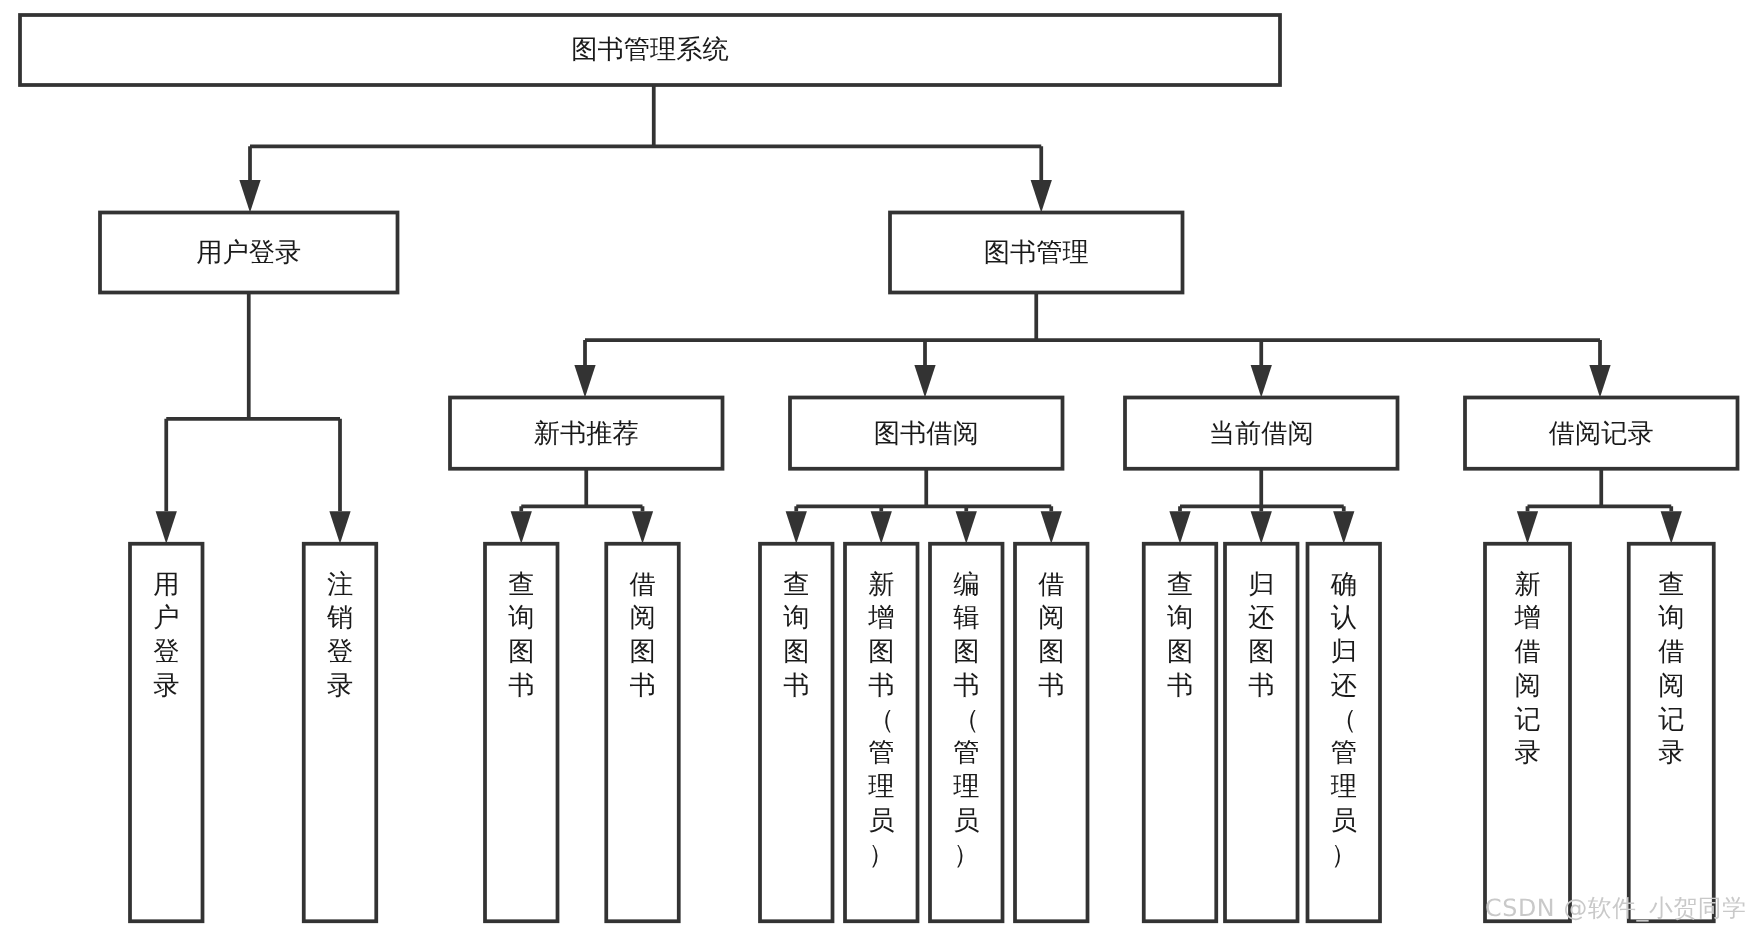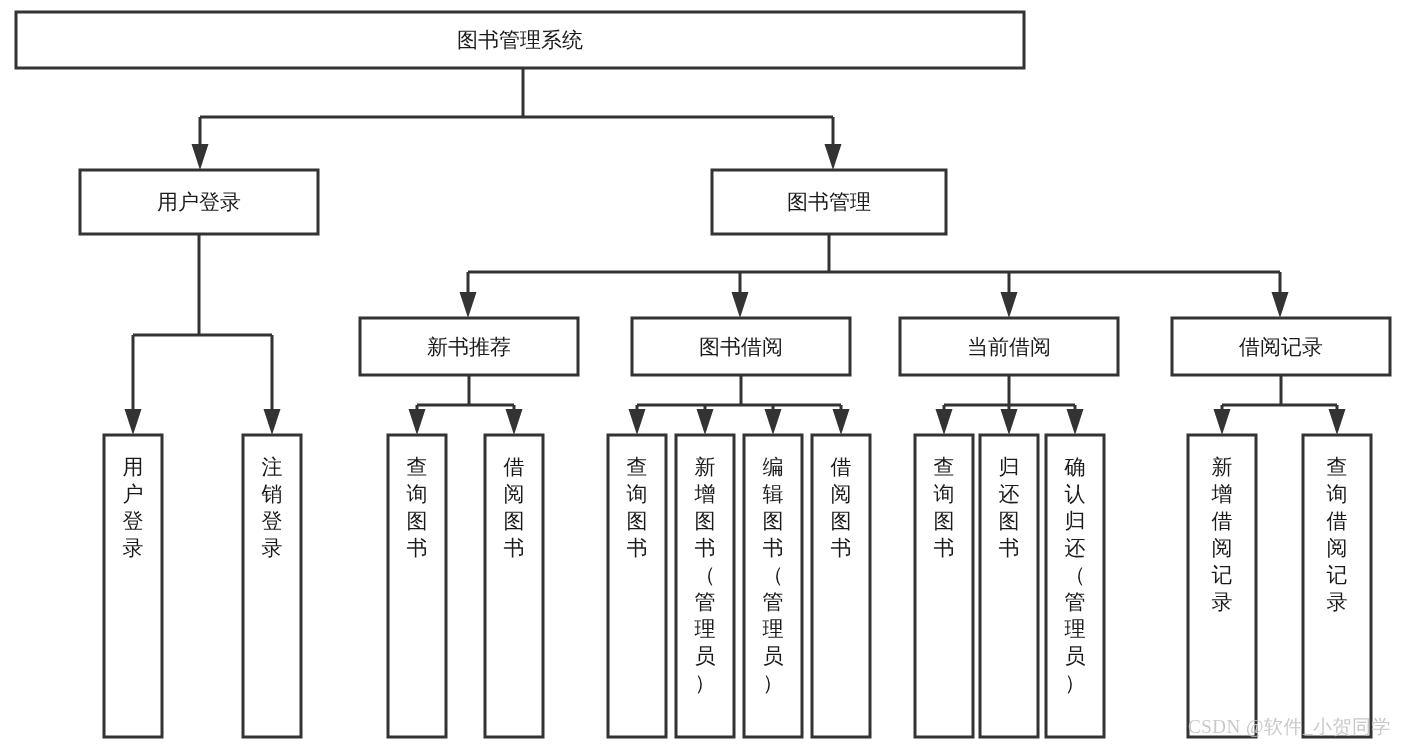--- a/index.html
+++ b/index.html
@@ -216,14 +216,14 @@
         <g>
           <rect x="1188" y="435" width="68" height="302" class="node-box"></rect>
           <text x="1222" y="474.06" class="leaf-label-v"><tspan x="1222" dy="0">新</tspan><tspan x="1222" dy="27">增</tspan><tspan x="1222" dy="27">借</tspan><tspan x="1222" dy="27">阅</tspan><tspan x="1222" dy="27">记</tspan><tspan x="1222" dy="27">录</tspan></text>
         </g>
         <g>
           <rect x="1303" y="435" width="68" height="302" class="node-box"></rect>
           <text x="1337" y="474.06" class="leaf-label-v"><tspan x="1337" dy="0">查</tspan><tspan x="1337" dy="27">询</tspan><tspan x="1337" dy="27">借</tspan><tspan x="1337" dy="27">阅</tspan><tspan x="1337" dy="27">记</tspan><tspan x="1337" dy="27">录</tspan></text>
         </g>
       </g>
   </svg>
-  <div class="watermark-text" style="left: 1188px; top: 714px; font-family: Liberation Serif, serif;">CSDN @软件_小贺同学</div>
+  <div class="watermark-text" style="left: 1188px; top: 714px;">CSDN @软件_小贺同学</div>
 </div>
 
 </body></html>

